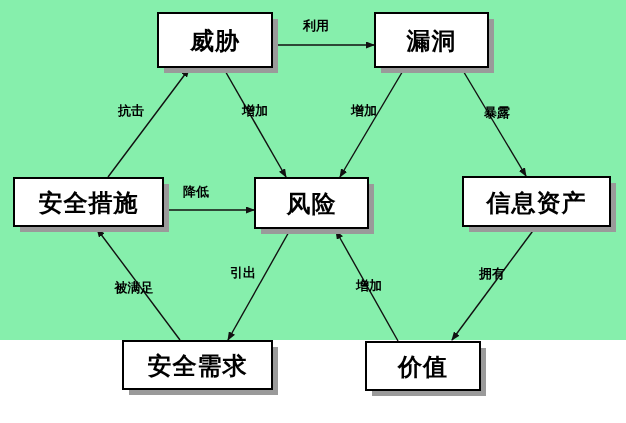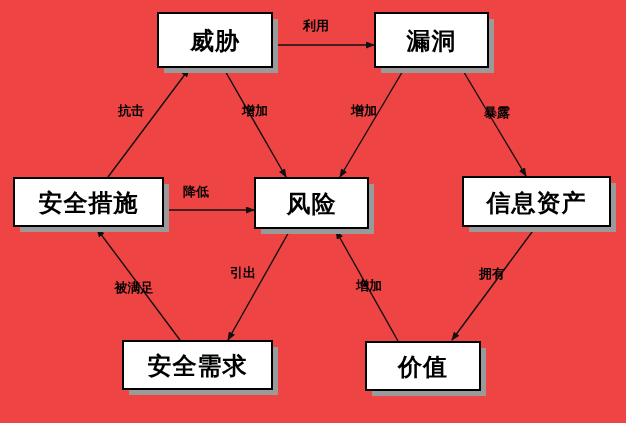--- a/index.html
+++ b/index.html
@@ -9,22 +9,22 @@
   }
   body {
     width: 626px;
     height: 423px;
     font-family: "DejaVu Sans", "Liberation Sans", sans-serif;
     overflow: hidden;
   }
   #diagram-root {
     position: relative;
     width: 626px;
-    height: 423px;
-    background: #ef4444;
+    height: 340px;
+    background: #86efac;
   }
   svg#diagram-svg {
     position: absolute;
     top: 0;
     left: 0;
     width: 626px;
     height: 423px;
     display: block;
   }
   .node-box-shadow {

